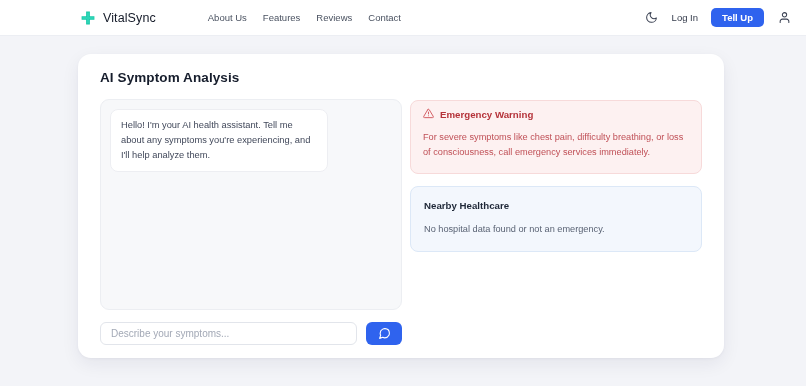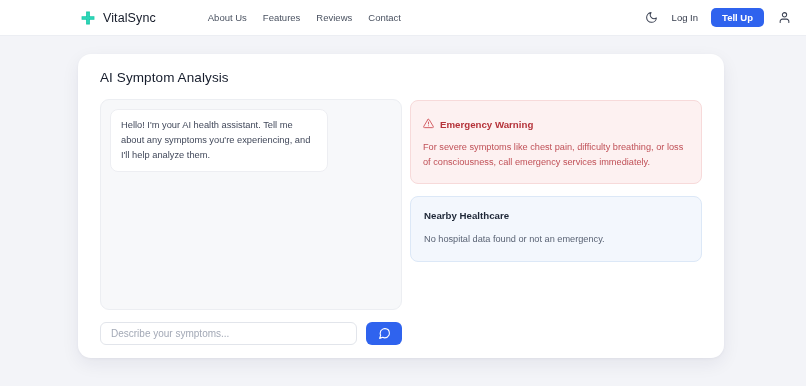--- a/index.html
+++ b/index.html
@@ -111,21 +111,21 @@
     background: #ffffff;
     border-radius: 13px;
     box-shadow: 0 6px 18px rgba(25, 35, 70, 0.07),
                 0 1px 3px rgba(25, 35, 70, 0.04);
     padding: 16px 22px 18px 22px;
     height: 304px;
   }
 
   .card-title {
     font-size: 13.5px;
-    font-weight: normal;
+    font-weight: bold;
     color: #161d2c;
     margin-bottom: 14px;
     letter-spacing: 0.1px;
   }
 
   .card-body {
     display: flex;
     gap: 8px;
     align-items: flex-start;
   }
@@ -195,21 +195,21 @@
   .info-col {
     flex: 1;
     display: flex;
     flex-direction: column;
     gap: 12px;
     padding-top: 1px;
   }
 
   .panel {
     border-radius: 8px;
-    padding: 14px 12px 12px 12px;
+    padding: 4px 12px 12px 12px;
   }
 
   .panel-warning {
     background: #fdf1f1;
     border: 1px solid #f7dada;
   }
 
   .panel-head {
     display: flex;
     align-items: center;

